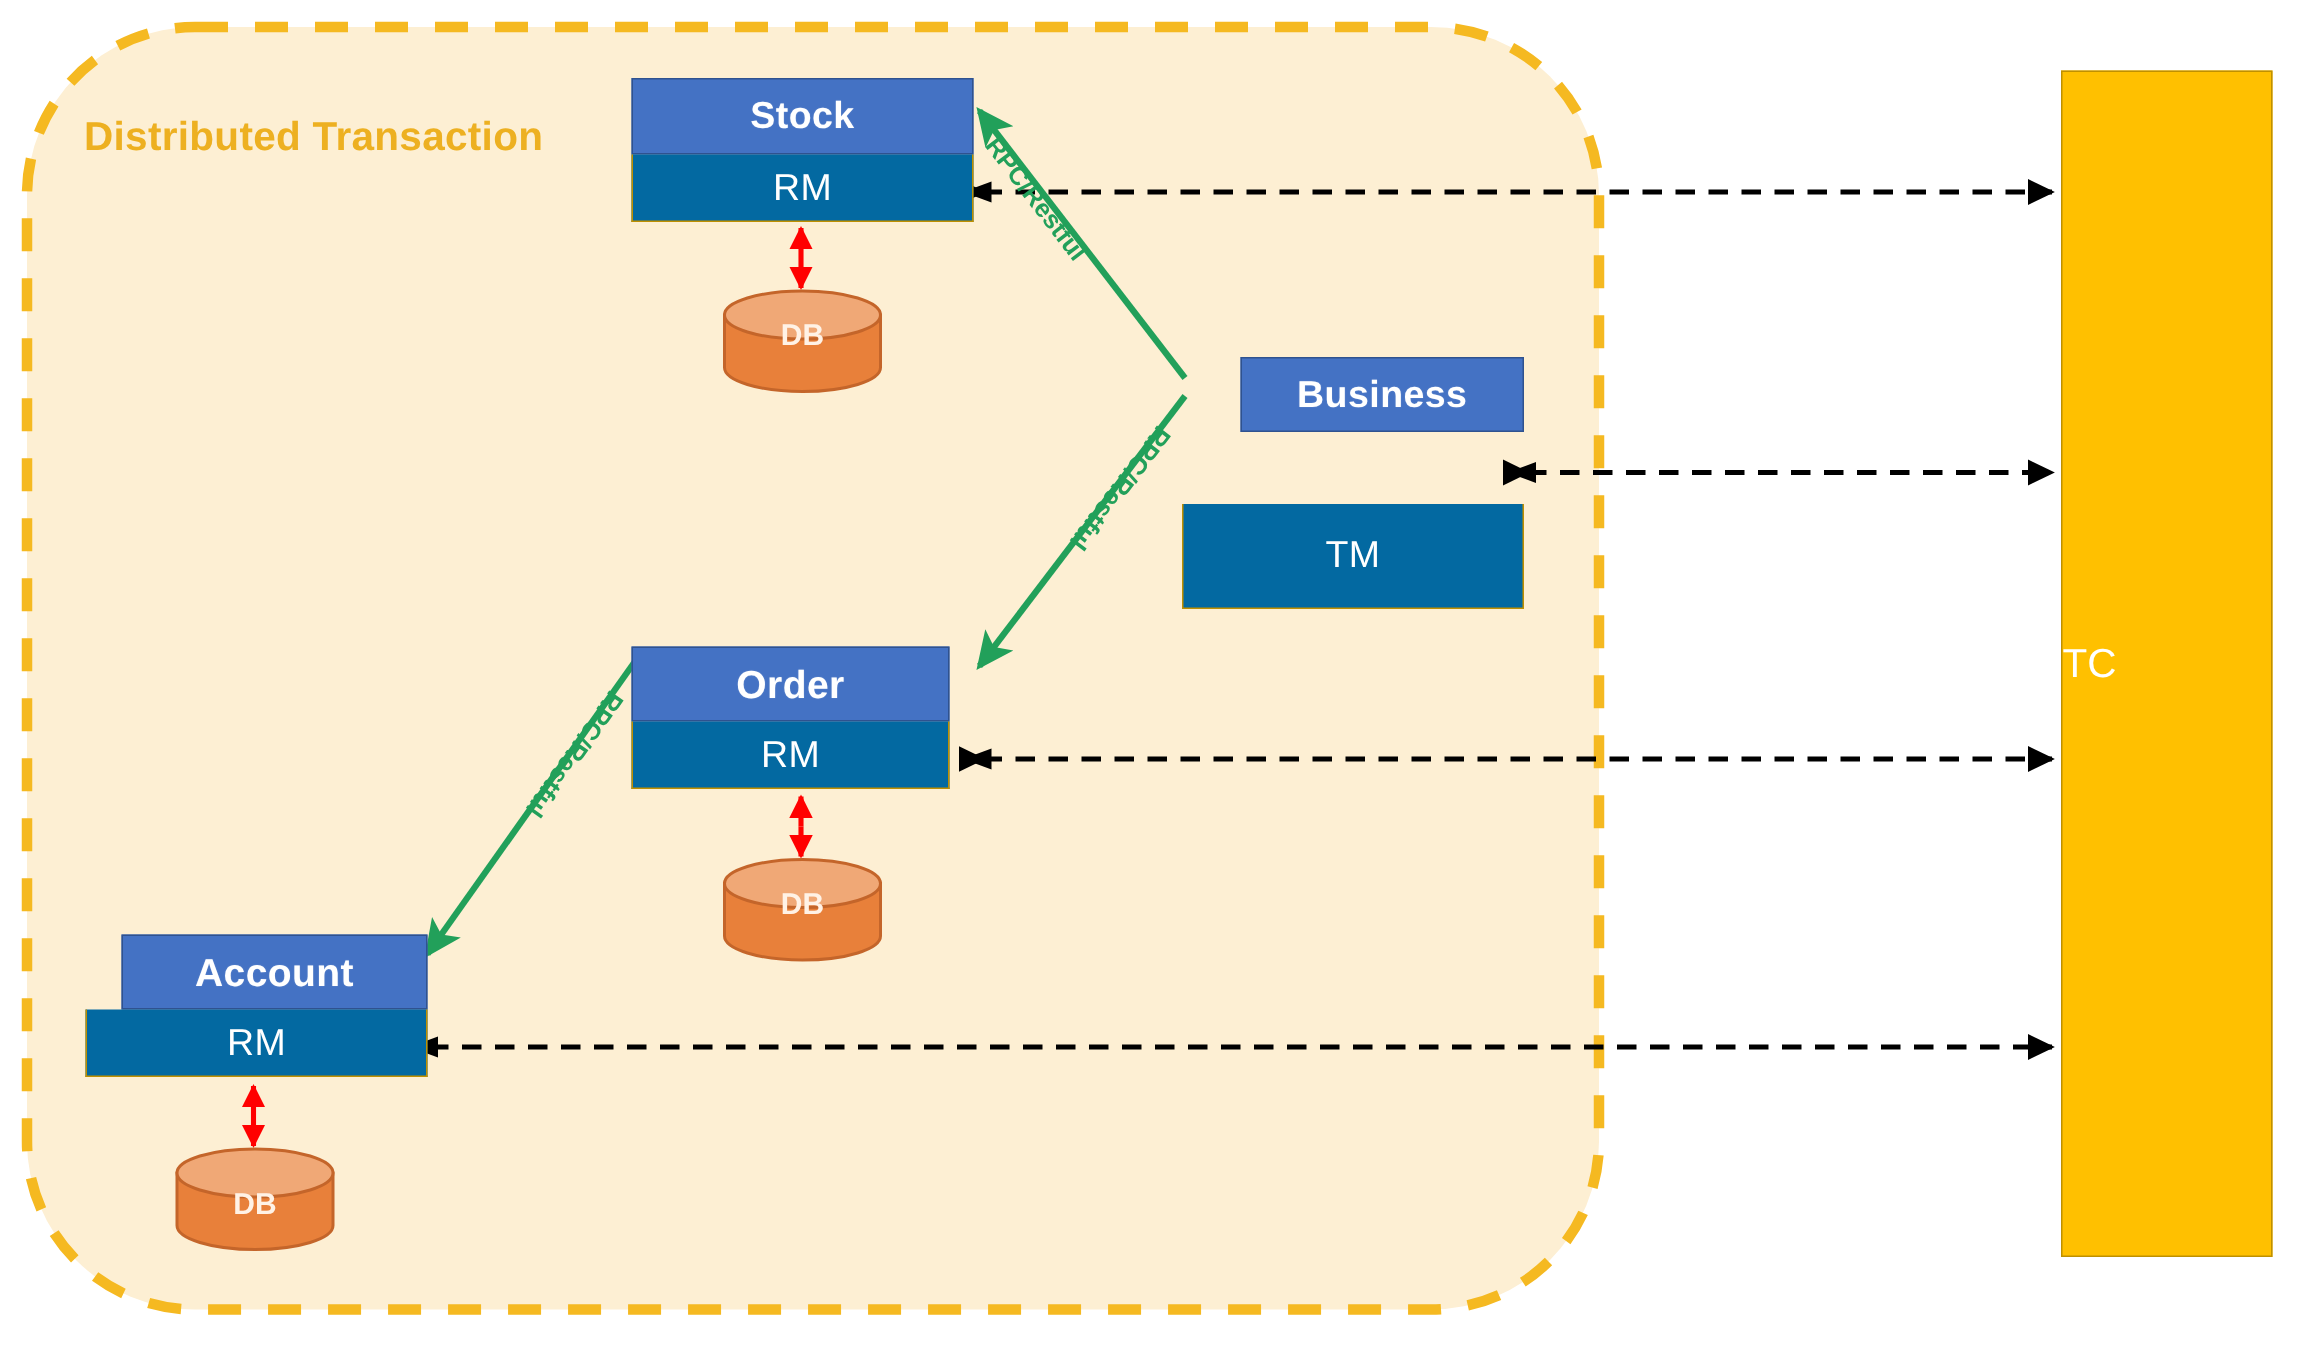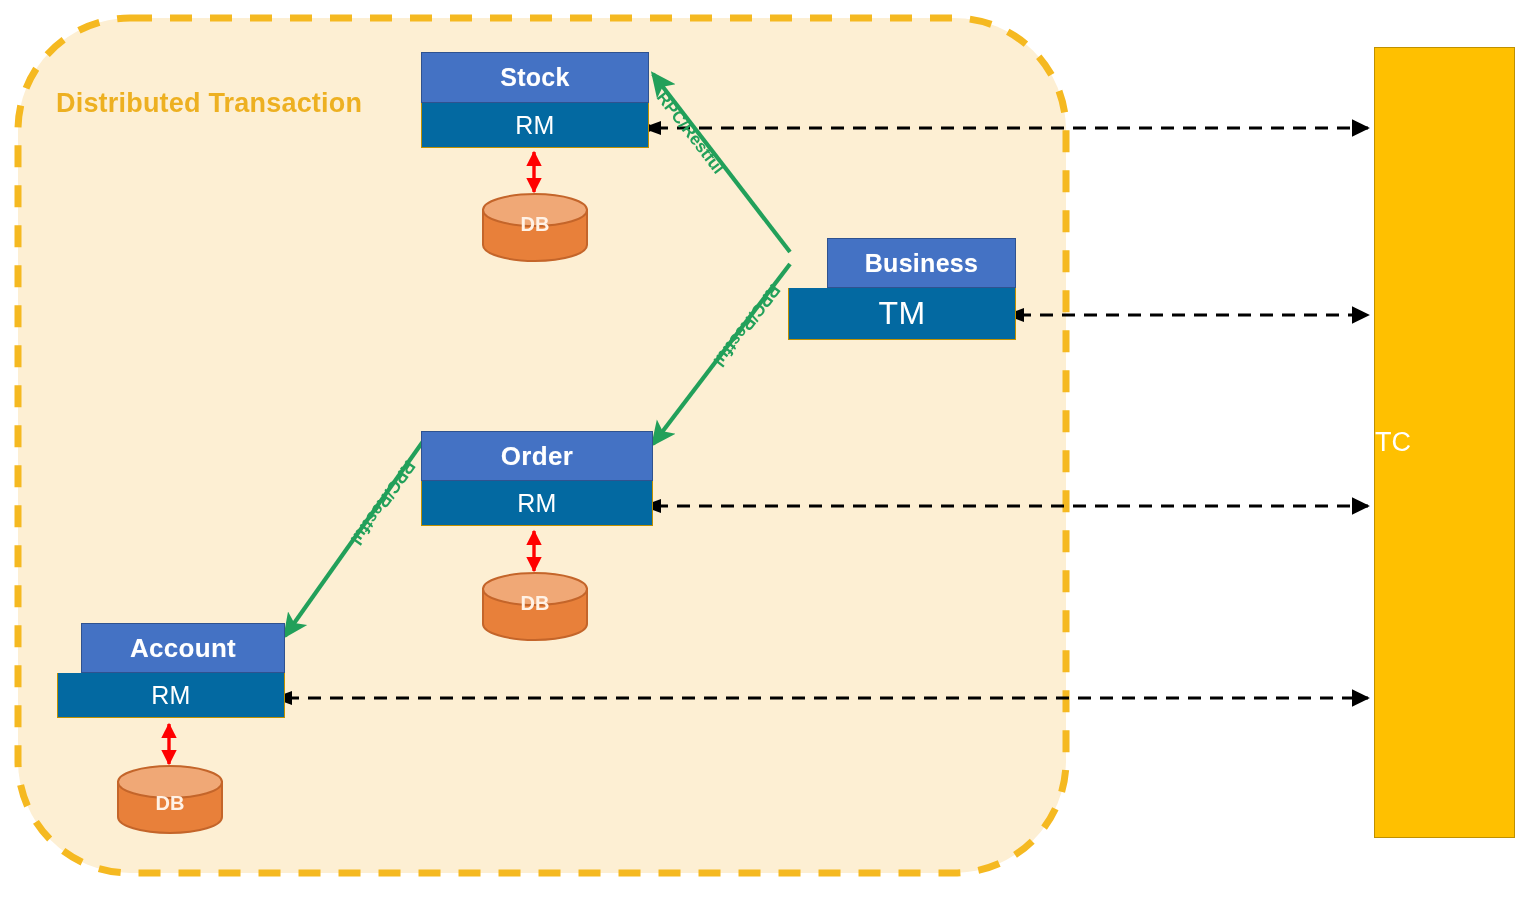--- a/index.html
+++ b/index.html
@@ -157,37 +157,37 @@
     <g>
       <path d="M483,589 L483,624 A52,16 0 0 0 587,624 L587,589 Z" fill="#E8803A" stroke="#C4652A" stroke-width="2"></path>
       <ellipse cx="535" cy="589" rx="52" ry="16" fill="#F0A876" stroke="#C4652A" stroke-width="2"></ellipse>
     </g>
     <g>
       <path d="M118,782 L118,817 A52,16 0 0 0 222,817 L222,782 Z" fill="#E8803A" stroke="#C4652A" stroke-width="2"></path>
       <ellipse cx="170" cy="782" rx="52" ry="16" fill="#F0A876" stroke="#C4652A" stroke-width="2"></ellipse>
     </g>
   </svg>
 
-  <div id="dt-label" style="left:56px; top:76px;margin-top:12px;">Distributed Transaction</div>
+  <div id="dt-label" style="left:56px; top:76px;">Distributed Transaction</div>
 
   <div class="db-label" style="left:483px; top:213px; width:104px;">DB</div>
   <div class="db-label" style="left:483px; top:592px; width:104px;">DB</div>
   <div class="db-label" style="left:118px; top:792px; width:104px;">DB</div>
 
   <div class="service" style="left:421px; top:52px; width:228px;">
     <div class="head" style="height:51px; font-size:25px;">Stock</div>
     <div class="role" style="height:45px; font-size:25px;">RM</div>
   </div>
 
   <div class="service" style="left:788px; top:238px; width:228px;">
     <div class="head" style="height:50px; font-size:25px;margin-left:39px;">Business</div>
-    <div class="role" style="height:52px; font-size:32px;">TM</div>
-  </div>
-
-  <div class="service" style="left:421px; top:431px; width:232px;">
+    <div class="role" style="height:70px; font-size:25px;margin-top:48px;">TM</div>
+  </div>
+
+  <div class="service" style="left:421px; top:431px; width:212px;">
     <div class="head" style="height:50px; font-size:26px;">Order</div>
     <div class="role" style="height:45px; font-size:25px;">RM</div>
   </div>
 
   <div class="service" style="left:57px; top:623px; width:228px;">
     <div class="head" style="height:50px; font-size:26px;margin-left:24px;">Account</div>
     <div class="role" style="height:45px; font-size:25px;">RM</div>
   </div>
 
   <div id="tc-box" style="left:1374px; top:47px; width:141px; height:791px;">

